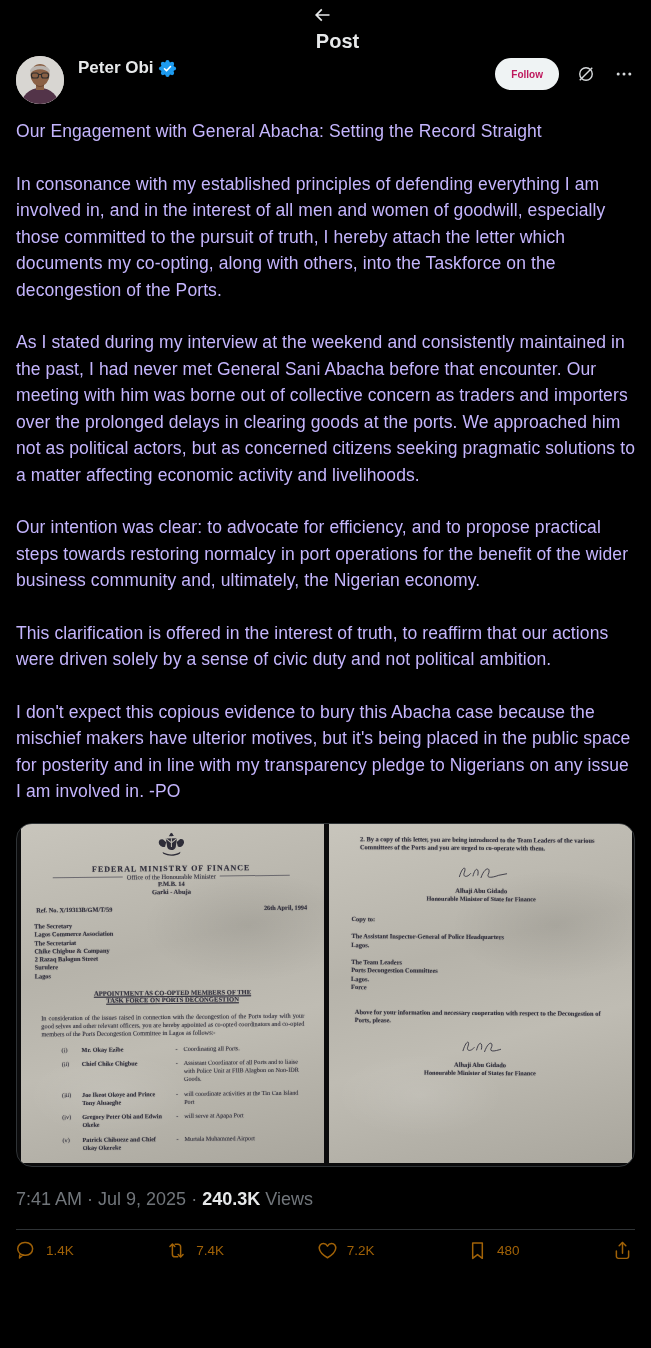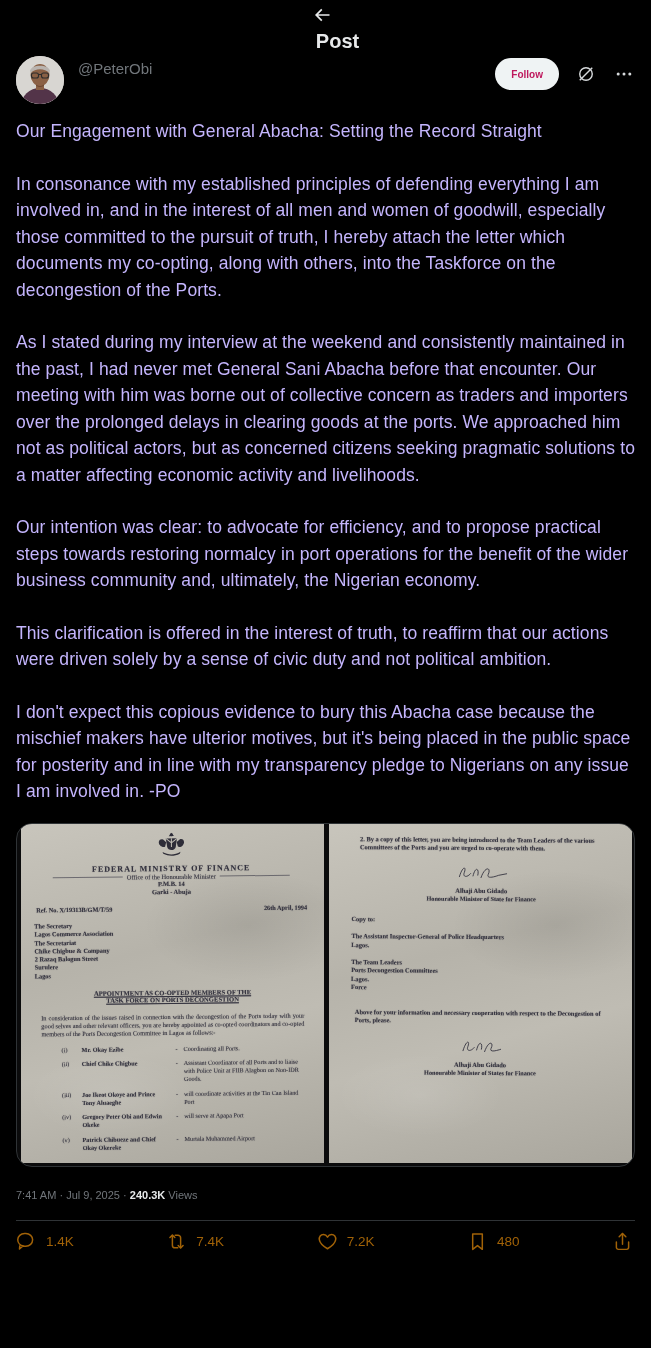--- a/index.html
+++ b/index.html
@@ -66,21 +66,21 @@
   .p2-para { font-size:6.4px; line-height:8.4px; padding:4px 6px 0 16px; font-weight:700; }
   .sig-block { text-align:center; margin-top:8px; }
   .sig-block svg { width:64px; height:22px; }
   .sig-name { font-size:6.4px; font-weight:700; line-height:8px; }
   .sig-title { font-size:6.2px; font-weight:700; }
   .copyto { margin-top:14px; padding-left:8px; font-size:6.4px; font-weight:700; line-height:8.4px; }
   .copyto .grp { margin-top:9px; }
   .closing { margin-top:16px; font-size:6.4px; font-weight:700; line-height:8.4px; padding:0 8px 0 12px; }
   .sig2 { margin-top:10px; }
   
-  .meta-row { margin-top:22px; font-size:11px; color:#71767b; cursor:pointer; }
+  .meta-row { margin-top:22px; font-size:18px; color:#71767b; cursor:pointer; }
   .meta-row .views-count { color:#e7e9ea; font-weight:700; }
   .divider { border:none; border-top:1px solid #2f3336; margin-top:19px; }
   .action-bar { margin-top:10px; display:flex; align-items:center; justify-content:space-between; color:#71767b; padding-right:2px; }
   .action { display:flex; align-items:center; gap:9px; background:transparent; border:none; color:#a16207; font-family:inherit; font-size:13.5px; cursor:pointer; }
   .action svg { width:21px; height:21px; }
 </style>
 </head>
 <body>
 
 <header class="topbar">
@@ -102,21 +102,37 @@
         <rect x="20" y="26" width="8" height="8" fill="#8a6045"></rect>
         <ellipse cx="24" cy="19" rx="9.5" ry="11" fill="#8a6045"></ellipse>
         <path d="M14 15c1-7 19-7 20 0l-1 2c-4-5-14-5-18 0z" fill="#b9b3ae"></path>
         <rect x="15.5" y="17" width="7" height="5" rx="2" fill="none" stroke="#2c2c2c" stroke-width="1.1"></rect>
         <rect x="25.5" y="17" width="7" height="5" rx="2" fill="none" stroke="#2c2c2c" stroke-width="1.1"></rect>
         <path d="M22.5 18.5h3" stroke="#2c2c2c" stroke-width="1"></path>
         <path d="M20 29c2.5 2 5.5 2 8 0" stroke="#6b4631" stroke-width="1" fill="none"></path>
       </svg>
     </div>
     <div class="id-block">
-      <div class="handle">@PeterObi</div>
+      <div class="name-line">
+        <span class="display-name">Peter Obi</span>
+        <svg class="verified" viewBox="0 0 24 24">
+          <g fill="#1d9bf0">
+            <circle cx="12" cy="12" r="8.6"></circle>
+            <circle cx="12" cy="3.8" r="2.6"></circle>
+              <circle cx="12" cy="20.2" r="2.6"></circle>
+            <circle cx="3.8" cy="12" r="2.6"></circle>
+              <circle cx="20.2" cy="12" r="2.6"></circle>
+            <circle cx="6.2" cy="6.2" r="2.6"></circle>
+              <circle cx="17.8" cy="6.2" r="2.6"></circle>
+            <circle cx="6.2" cy="17.8" r="2.6"></circle>
+              <circle cx="17.8" cy="17.8" r="2.6"></circle>
+          </g>
+          <path d="M8.2 12.3l2.6 2.6 5-5.4" fill="none" stroke="#fff" stroke-width="2" stroke-linecap="round" stroke-linejoin="round"></path>
+        </svg>
+      </div>
     </div>
     <div class="right-actions">
       <button class="follow-btn">Follow</button>
       <button class="icon-btn">
         <svg viewBox="0 0 24 24" fill="none" stroke="currentColor" stroke-width="1.7">
           <circle cx="12" cy="12" r="7.5"></circle>
           <path d="M4.5 19.5 19.5 4.5"></path>
         </svg>
       </button>
       <button class="icon-btn">

